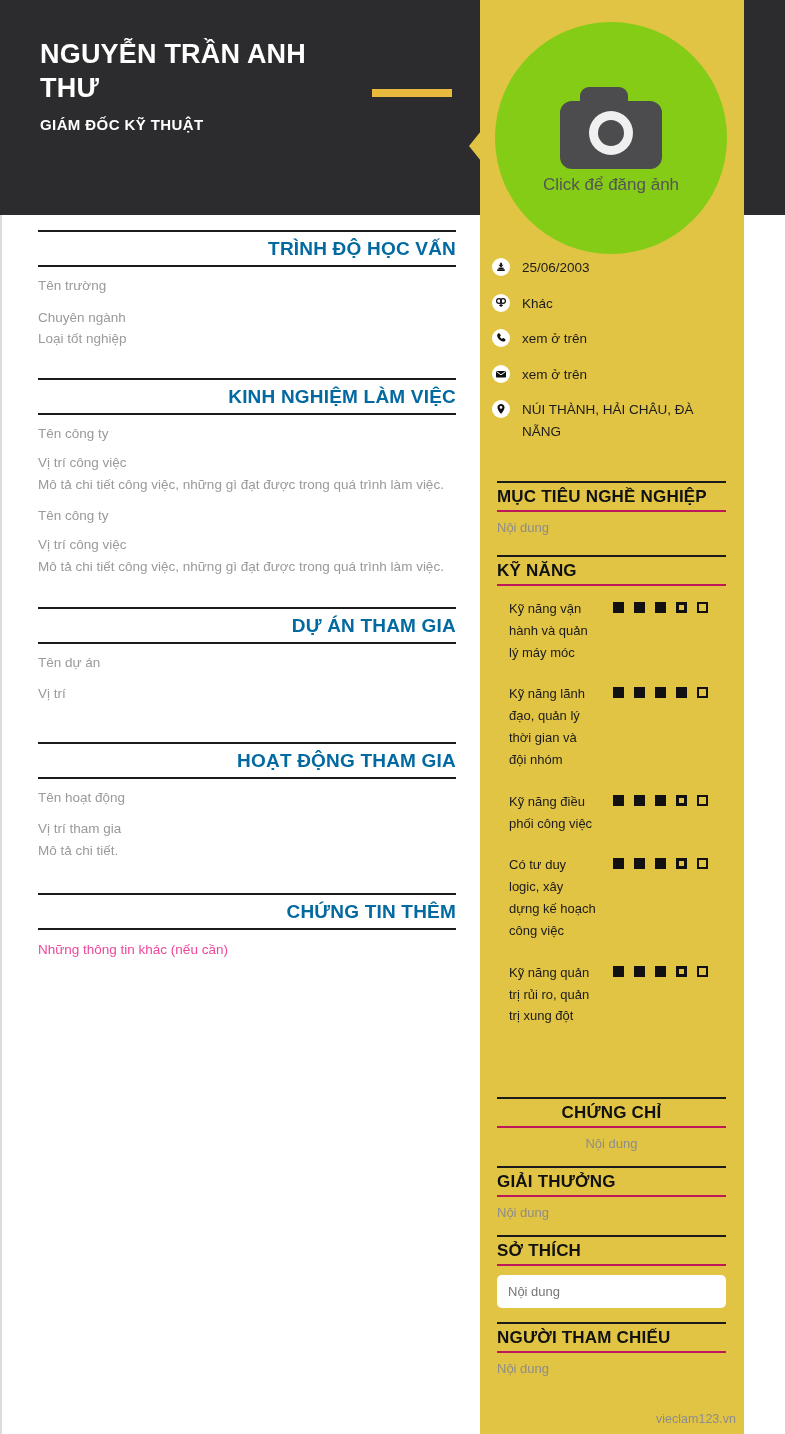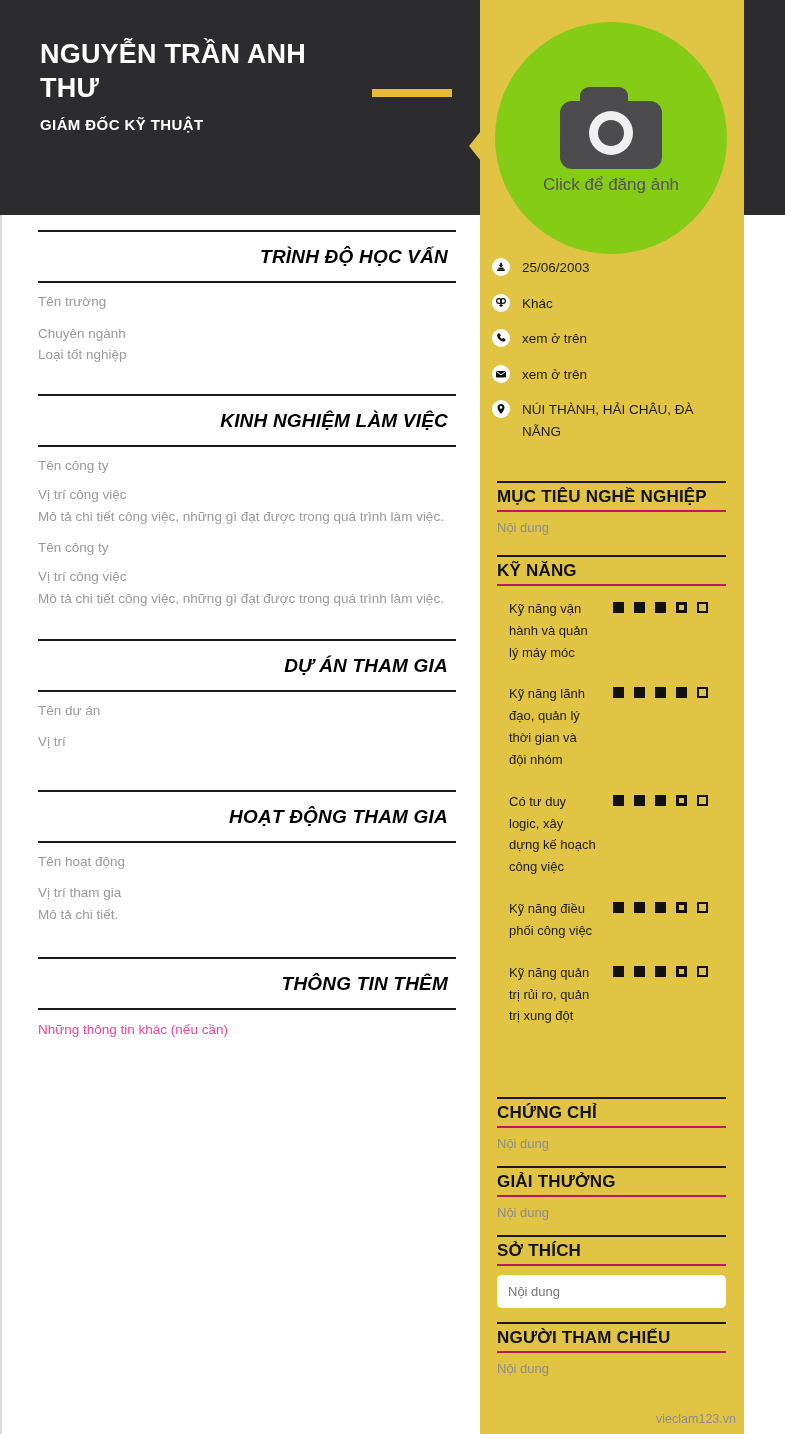--- a/index.html
+++ b/index.html
@@ -118,21 +118,21 @@
   .sq.empty{background:transparent;border:2px solid #111111;}
 
   
   .main{position:absolute;left:38px;top:0;width:418px;}
   .m-sec{margin-bottom:0;}
   .m-head{
     border-top:2px solid #1b1b1b;border-bottom:2px solid #1b1b1b;
     padding:6px 0 5px 0;text-align:right;
   }
   .m-head h3{
-    margin:8px;font-size:19px;font-weight:bold;color:#000000;letter-spacing:.2px;font-style:italic;
+    margin:0;font-size:19px;font-weight:bold;color:#0369a1;letter-spacing:.2px;
   }
   .m-body{padding:9px 0 16px 0;}
   .right-ph{color:#9a9a9a;font-size:13.5px;line-height:1.45;}
   .left-ph{color:#9a9a9a;font-size:13.5px;line-height:1.6;}
   .left-ph.dark{color:#ec4899;}
   .spacer-sm{height:12px;}
 
   
   .watermark{
     position:absolute;left:0;top:1412px;width:736px;text-align:right;
@@ -236,35 +236,35 @@
     <div id="skills-list" style="padding-top:12px;">
         <div class="skill-row" style="margin-bottom: 20px;">
           <div class="skill-name">Kỹ năng vận hành và quản lý máy móc</div>
           <div class="skill-dots"><span class="sq full"></span><span class="sq full"></span><span class="sq full"></span><span class="sq half"></span><span class="sq empty"></span></div>
         </div>
         <div class="skill-row" style="margin-bottom: 20px;">
           <div class="skill-name">Kỹ năng lãnh đạo, quản lý thời gian và đội nhóm</div>
           <div class="skill-dots"><span class="sq full"></span><span class="sq full"></span><span class="sq full"></span><span class="sq full"></span><span class="sq empty"></span></div>
         </div>
         <div class="skill-row" style="margin-bottom: 20px;">
+          <div class="skill-name">Kỹ năng điều phối công việc</div>
+          <div class="skill-dots"><span class="sq full"></span><span class="sq full"></span><span class="sq full"></span><span class="sq half"></span><span class="sq empty"></span></div>
+        </div>
+        <div class="skill-row" style="margin-bottom: 20px;">
           <div class="skill-name">Có tư duy logic, xây dựng kế hoạch công việc</div>
-          <div class="skill-dots"><span class="sq full"></span><span class="sq full"></span><span class="sq full"></span><span class="sq half"></span><span class="sq empty"></span></div>
-        </div>
-        <div class="skill-row" style="margin-bottom: 20px;">
-          <div class="skill-name">Kỹ năng điều phối công việc</div>
           <div class="skill-dots"><span class="sq full"></span><span class="sq full"></span><span class="sq full"></span><span class="sq half"></span><span class="sq empty"></span></div>
         </div>
         <div class="skill-row" style="margin-bottom: 0px;">
           <div class="skill-name">Kỹ năng quản trị rủi ro, quản trị xung đột</div>
           <div class="skill-dots"><span class="sq full"></span><span class="sq full"></span><span class="sq full"></span><span class="sq half"></span><span class="sq empty"></span></div>
         </div>
       </div>
   </div>
 
-  <div class="sb-sec" style="top:1097px;">
+  <div class="sb-sec" style="top:1097px;text-align:center;">
     <div class="sb-head">
       <h3>CHỨNG CHỈ</h3>
     </div>
     <div class="sb-ph">Nội dung</div>
   </div>
 
   <div class="sb-sec" style="top:1166px;">
     <div class="sb-head">
       <h3>GIẢI THƯỞNG</h3>
     </div>
@@ -338,21 +338,21 @@
       <div class="m-body">
         <div class="right-ph">Tên hoạt động</div>
         <div class="left-ph" style="margin-top:10px;">Vị trí tham gia</div>
         <div class="left-ph">Mô tả chi tiết.</div>
         <div style="height:16px;"></div>
       </div>
     </div>
 
     <div class="m-sec">
       <div class="m-head">
-        <h3>THÔNG TIN THÊM</h3>
+        <h3>CHỨNG TIN THÊM</h3>
       </div>
       <div class="m-body">
         <div class="left-ph dark">Những thông tin khác (nếu cần)</div>
       </div>
     </div>
 
   </div>
 </div>
 
 </body></html>

